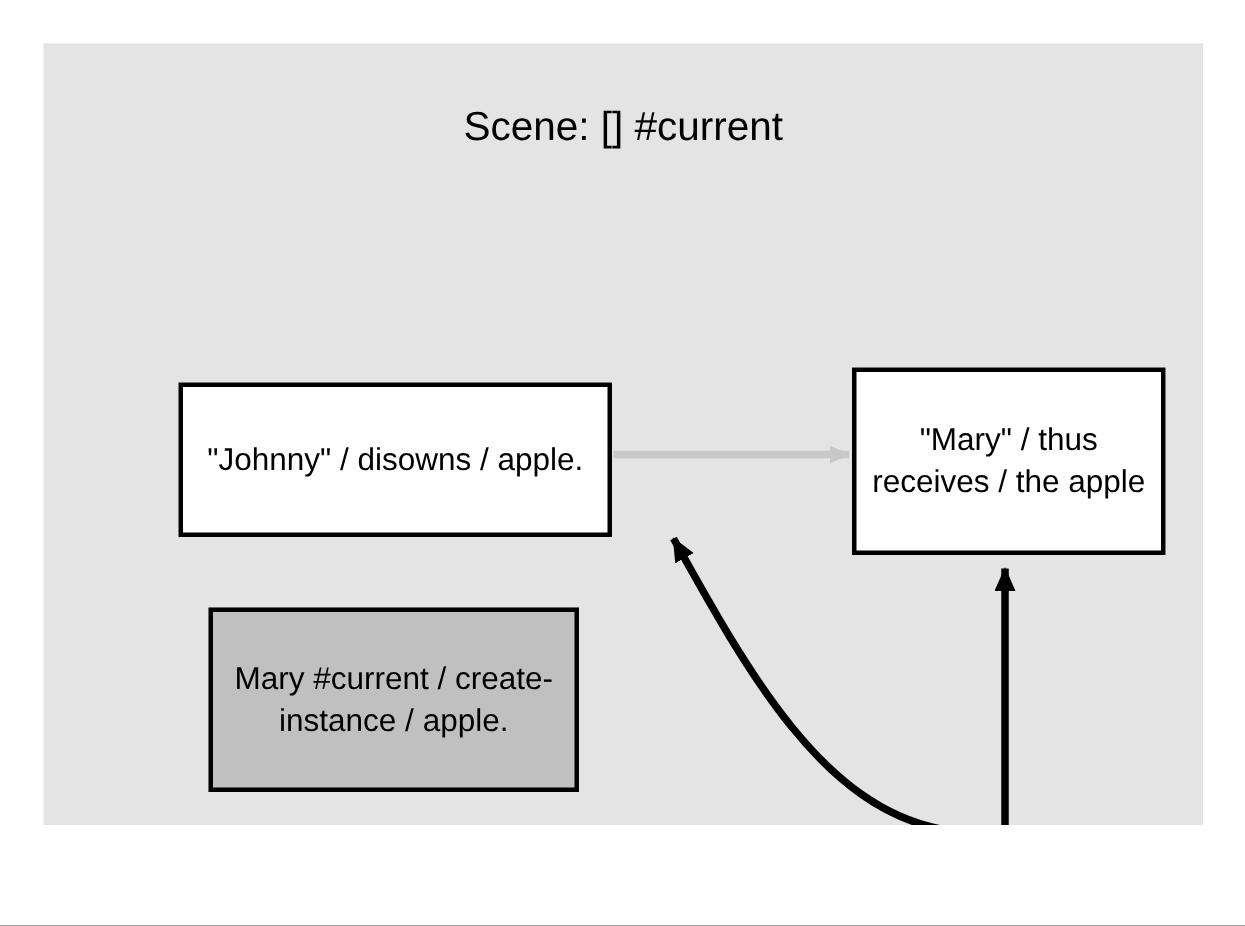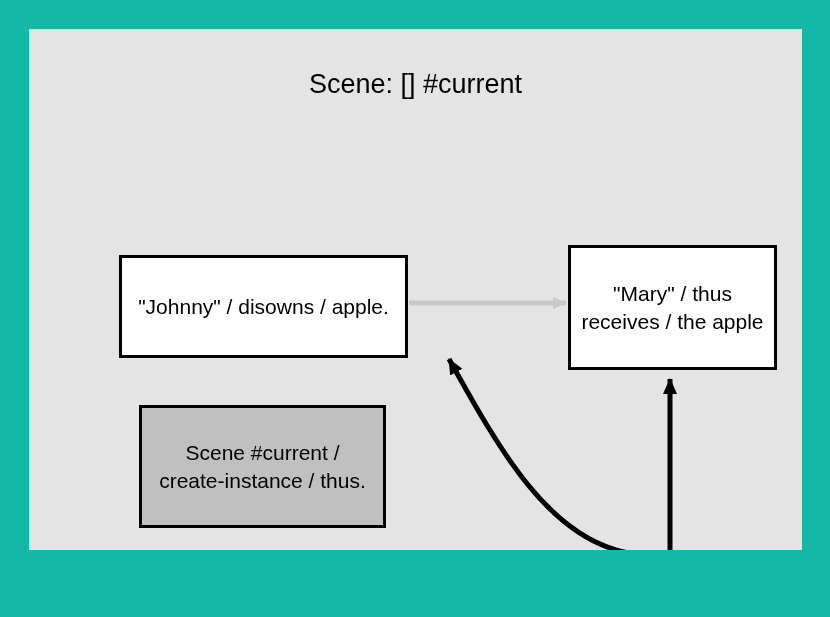--- a/index.html
+++ b/index.html
@@ -10,21 +10,21 @@
   body {
     width: 830px;
     height: 617px;
     overflow: hidden;
     font-family: "Liberation Sans", sans-serif;
   }
   #stage {
     position: relative;
     width: 830px;
     height: 617px;
-    background: #14b8a6;
+    background: #ffffff;
   }
   
   #scene-panel {
     position: absolute;
     left: 29px;
     top: 29px;
     width: 773px;
     height: 521px;
     background: #e4e4e4;
     overflow: hidden;
@@ -112,17 +112,17 @@
 
     <div id="node-johnny" class="node node-white">
       <span>"Johnny" / disowns / apple.</span>
     </div>
 
     <div id="node-mary" class="node node-white">
       <span>"Mary" / thus receives / the apple</span>
     </div>
 
     <div id="node-scene-instance" class="node node-gray">
-      <span>Scene #current / create-instance / thus.</span>
+      <span>Mary #current / create-instance / apple.</span>
     </div>
 
   </div>
 </div>
 
 </body></html>

